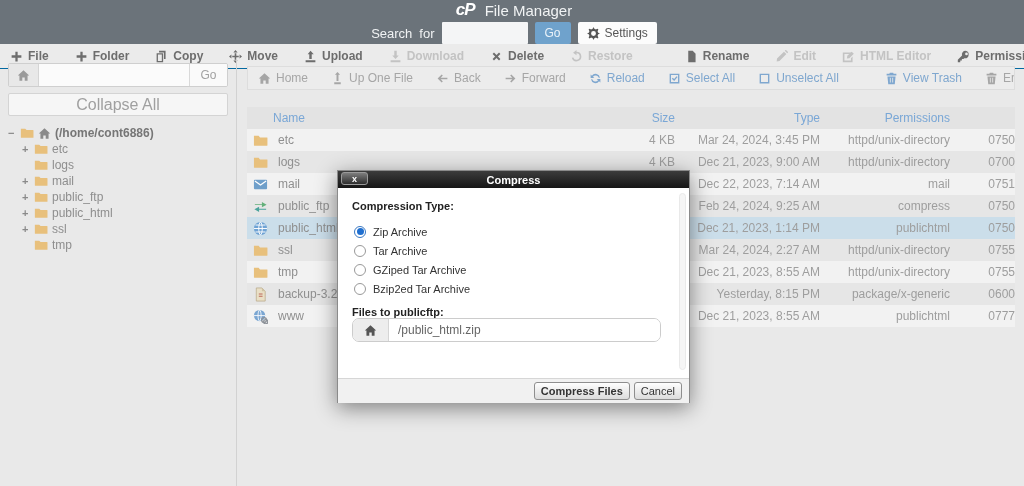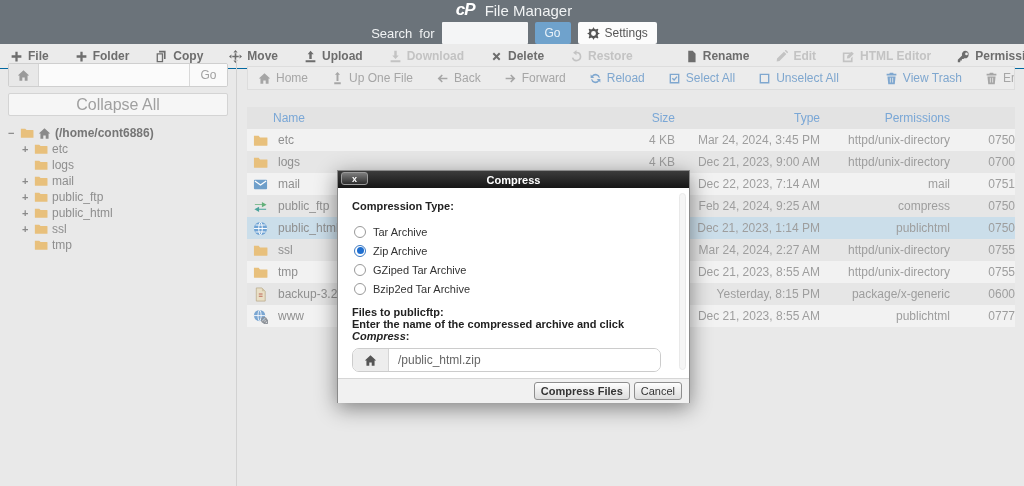--- a/index.html
+++ b/index.html
@@ -649,40 +649,37 @@
 
   <div class="dialog">
     <div class="dtitle">
       <button class="dclose">x</button>
       <span>Compress</span>
     </div>
     <div class="dbody">
       <div class="dlabel">Compression Type:</div>
       <div class="dopts" id="dopts">
           <div class="dopt">
+            <span class="radio on"></span>
+            <span>Zip Archive</span>
+          </div>
+          <div class="dopt">
             <span class="radio"></span>
             <span>Tar Archive</span>
-          </div>
-          <div class="dopt">
-            <span class="radio on"></span>
-            <span>Zip Archive</span>
           </div>
           <div class="dopt">
             <span class="radio"></span>
             <span>GZiped Tar Archive</span>
           </div>
           <div class="dopt">
             <span class="radio"></span>
             <span>Bzip2ed Tar Archive</span>
           </div>
         </div>
       <div class="dlabel">Files to publicftp:</div>
-      <div class="dlabel enter-line">
-        <span>Enter the name of the compressed archive and click </span><i>Compress</i><span>:</span>
-      </div>
       <div class="igroup">
         <span class="iprefix">
             <span>
               <svg viewBox="0 0 16 16" width="13" height="13" fill="currentColor">
                 <path d="M8 1.5L15 8h-2v6.5h-3.5v-4h-3v4H3V8H1z"></path>
               </svg>
             </span>
           </span>
         <input value="/public_html.zip" style="">
       </div>

